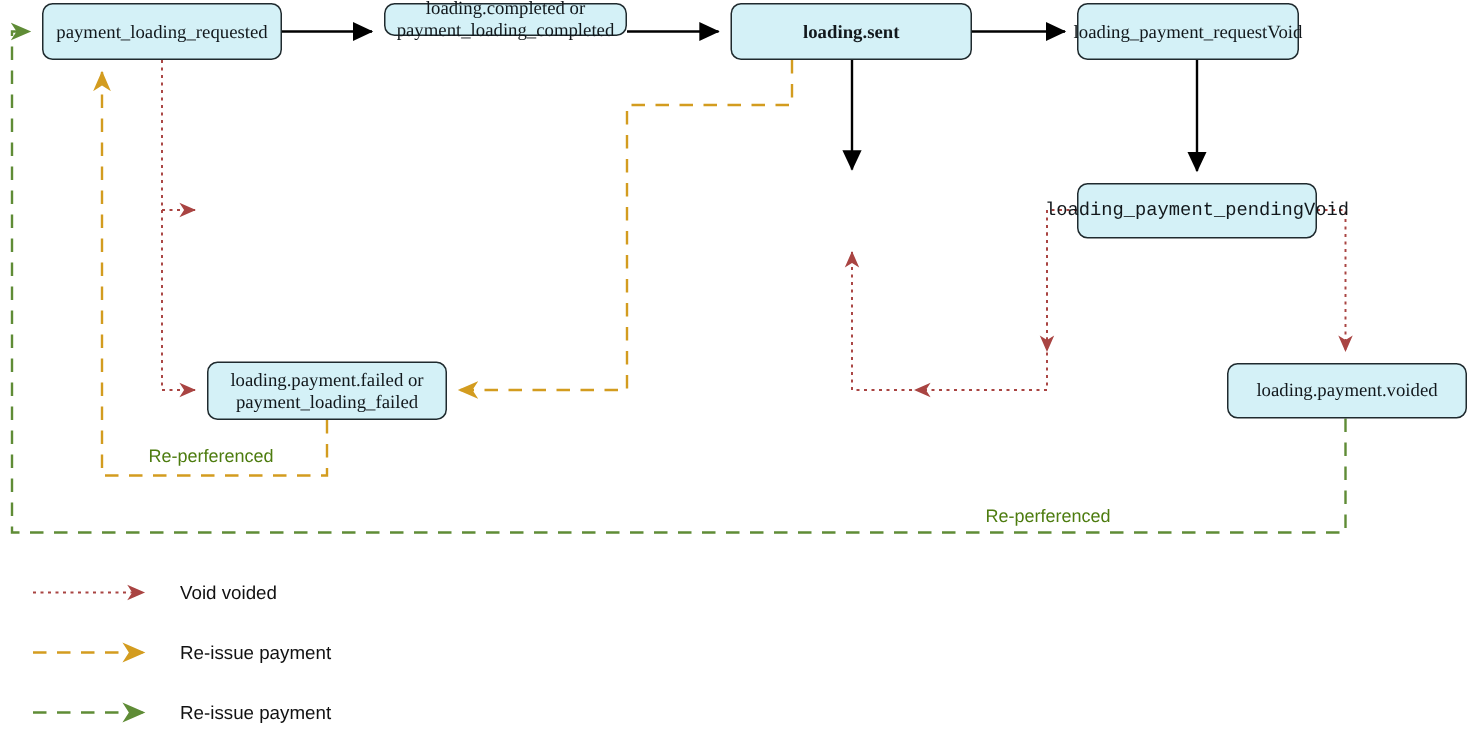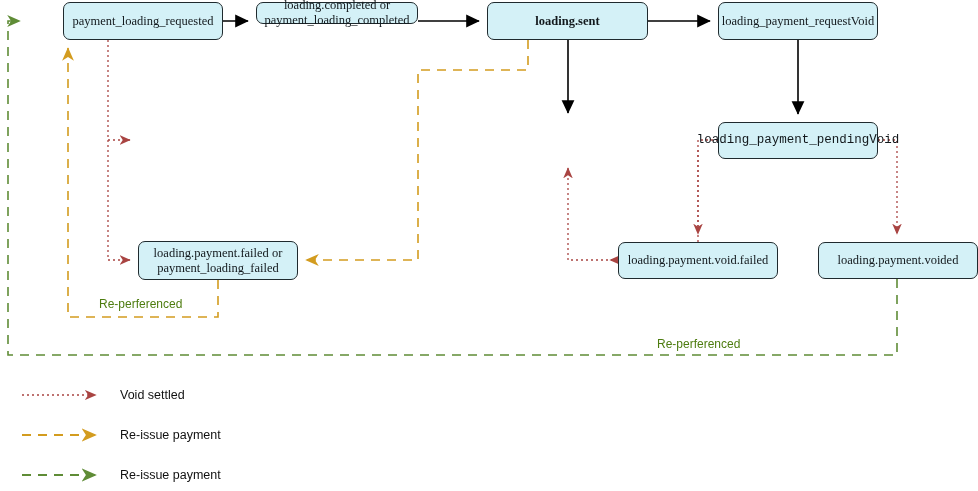--- a/index.html
+++ b/index.html
@@ -107,46 +107,45 @@
     <g fill="none" stroke="#d39c1f" stroke-width="1.6" stroke-dasharray="9,7">
       <path d="M528,40 L528,70 L418,70 L418,260 L306,260" marker-end="url(#arrow-orange)"></path>
       <path d="M218,280 L218,317 L68,317 L68,48" marker-end="url(#arrow-orange)"></path>
     </g>
 
     <g fill="none" stroke="#5f8c36" stroke-width="1.6" stroke-dasharray="9,7">
       <path d="M897,279 L897,355 L8,355 L8,21 L20,21" marker-end="url(#arrow-green)"></path>
     </g>
   </svg>
 
-  <div class="node" style="left:28px;top:2px;width:160px;height:38px;margin-left:35px;">payment_loading_requested</div>
+  <div class="node" style="left:28px;top:2px;width:160px;height:38px;">payment_loading_requested</div>
   <div class="node" style="left:256px;top:2px;width:162px;height:22px;">loading.completed or
 payment_loading_completed</div>
   <div class="node" style="left:487px;top:2px;width:161px;height:38px;font-weight:bold;">loading.sent</div>
-  <div class="node" style="left:718px;top:2px;width:160px;height:38px;">loading_payment_requestVoid</div>
+  <div class="node" style="left:718px;top:2px;width:148px;height:38px;">loading_payment_requestVoid</div>
   <div class="node" style="left:718px;top:122px;width:160px;height:37px;font-family:Liberation Mono, monospace;">loading_payment_pendingVoid</div>
   <div class="node" style="left:138px;top:241px;width:160px;height:39px;">loading.payment.failed or
 payment_loading_failed</div>
-  <div class="node" style="left:618px;top:242px;width:160px;height:37px;">loading.payment.void.failed</div>
   <div class="node" style="left:818px;top:242px;width:160px;height:37px;">loading.payment.voided</div>
 
   <div class="edge-label" style="left:99px;top:297px;">Re-perferenced</div>
   <div class="edge-label" style="left:657px;top:337px;">Re-perferenced</div>
 
   <div class="legend-row" style="left:22px;top:385px;">
     <span class="legend-swatch">
       <svg width="84" height="14" viewBox="0 0 84 14">
         <path d="M0,7 L74,7" fill="none" stroke="#a94442" stroke-width="1.4" stroke-dasharray="2,3" marker-end="url(#lm-red)"></path>
         <defs>
           <marker id="lm-red" markerWidth="9" markerHeight="9" refX="8" refY="4.5" orient="auto">
             <path d="M0,0.8 L8.5,4.5 L0,8.2 L2.4,4.5 z" fill="#a94442"></path>
           </marker>
         </defs>
       </svg>
     </span>
-    <span class="legend-label">Void settled</span>
+    <span class="legend-label">Void voided</span>
   </div>
 
   <div class="legend-row" style="left:22px;top:425px;">
     <span class="legend-swatch">
       <svg width="84" height="14" viewBox="0 0 84 14">
         <path d="M0,7 L74,7" fill="none" stroke="#d39c1f" stroke-width="1.8" stroke-dasharray="9,7" marker-end="url(#lm-orange)"></path>
         <defs>
           <marker id="lm-orange" markerWidth="9" markerHeight="9" refX="8" refY="4.5" orient="auto">
             <path d="M0,0.8 L8.5,4.5 L0,8.2 L2.4,4.5 z" fill="#d39c1f"></path>
           </marker>

